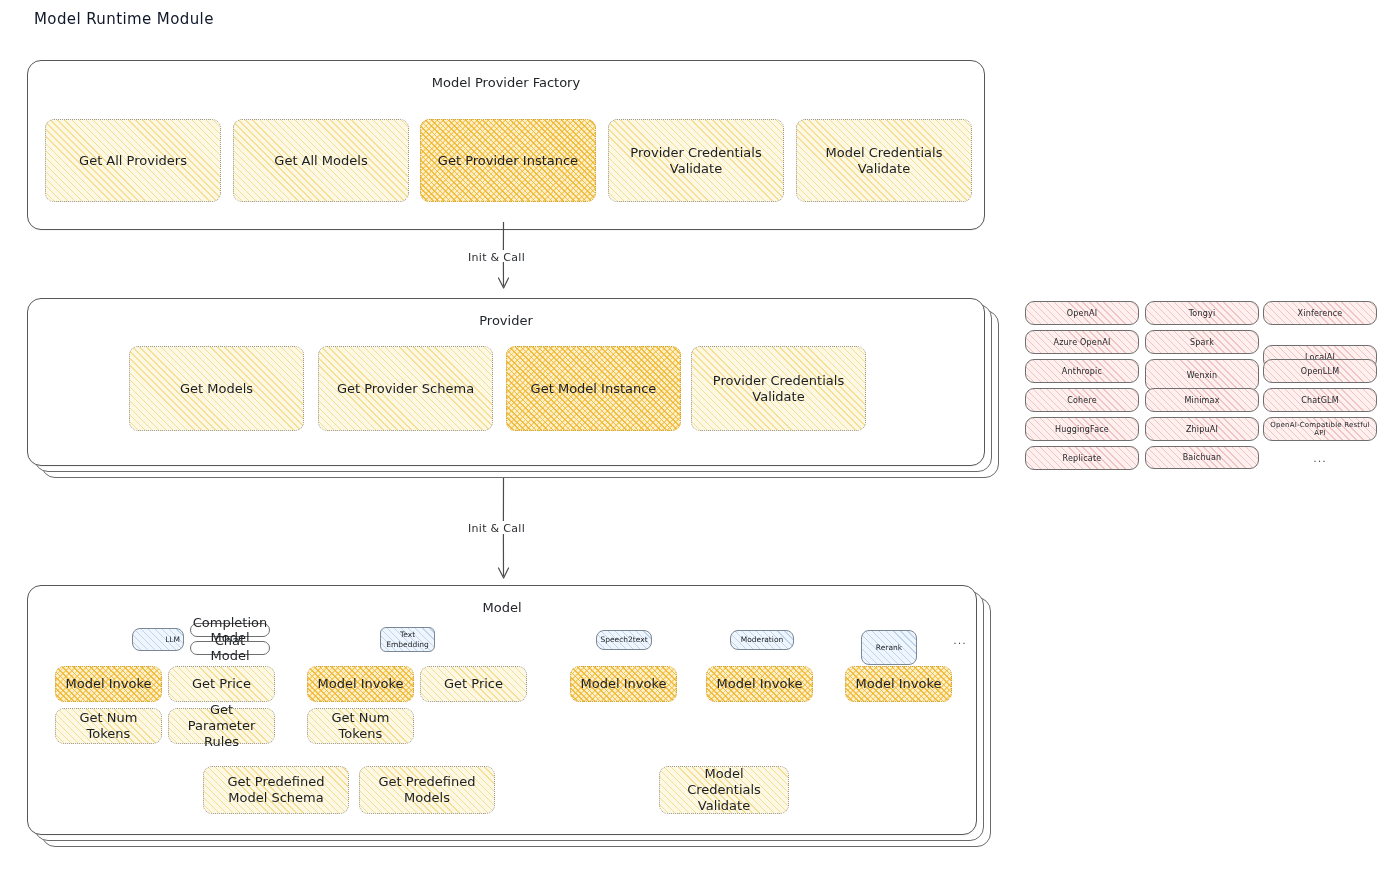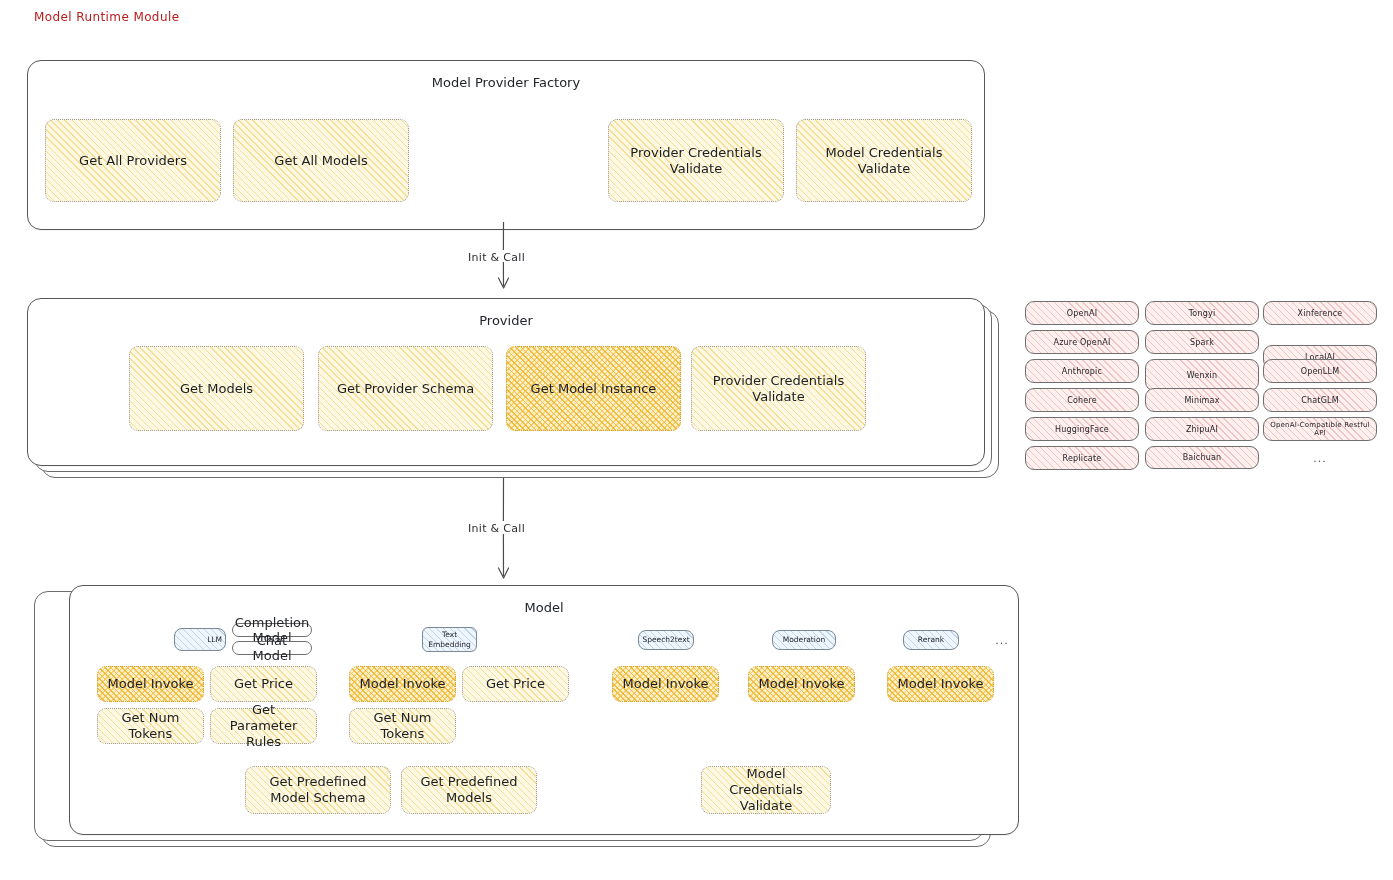--- a/index.html
+++ b/index.html
@@ -6,21 +6,21 @@
   body{
     width:1393px;height:880px;position:relative;overflow:hidden;
     font-family:"DejaVu Sans","Liberation Sans",sans-serif;
     color:#1f2226;
   }
   .canvas{position:absolute;inset:0;}
 
   
   .page-title{
     position:absolute;left:34px;top:10px;
-    font-size:12px;letter-spacing:.4px;color:#b91c1c;
+    font-size:15px;letter-spacing:.4px;color:#0f172a;
   }
 
   
   .card{
     position:absolute;box-sizing:border-box;
     background:#ffffff;
     border:1.1px solid #575757;
     border-radius:14px;
     box-shadow:0 1px 0 rgba(0,0,0,.04);
   }
@@ -121,20 +121,23 @@
 
   <div class="card" style="left:27px;top:60px;width:958px;height:170px;">
     <div class="card-title">Model Provider Factory</div>
 
     <div class="hbox fill-light" style="left:17px;top:58px;width:176px;height:83px;">
       <span>Get All Providers</span>
     </div>
     <div class="hbox fill-light" style="left:205px;top:58px;width:176px;height:83px;">
       <span>Get All Models</span>
     </div>
+    <div class="hbox fill-strong" style="left:392px;top:58px;width:176px;height:83px;">
+      <span>Get Provider Instance</span>
+    </div>
     <div class="hbox fill-light" style="left:580px;top:58px;width:176px;height:83px;">
       <span>Provider Credentials Validate</span>
     </div>
     <div class="hbox fill-light" style="left:768px;top:58px;width:176px;height:83px;">
       <span>Model Credentials Validate</span>
     </div>
   </div>
 
   <div class="arrow-wrap" style="left:470px;top:222px;width:120px;height:72px;">
     <svg class="arrow" width="120" height="72" viewBox="0 0 120 72">
@@ -224,21 +227,21 @@
   <div class="arrow-wrap" style="left:470px;top:478px;width:120px;height:108px;">
     <svg class="arrow" width="120" height="108" viewBox="0 0 120 108">
       <path d="M33.5 0 L33.4 43 M33.4 56 L33.5 98" stroke="#4b4b4b" stroke-width="1.2" fill="none"></path>
       <path d="M28.5 90 L33.6 100 L38.5 90" stroke="#4b4b4b" stroke-width="1.2" fill="none" stroke-linecap="round" stroke-linejoin="round"></path>
     </svg>
     <div class="arrow-label" style="left:-2px;top:44px;">Init &amp; Call</div>
   </div>
 
   <div class="stack-layer" style="left:41px;top:597px;width:950px;height:250px;"></div>
   <div class="stack-layer" style="left:34px;top:591px;width:950px;height:250px;"></div>
-  <div class="card" style="left:27px;top:585px;width:950px;height:250px;margin-left:42px;">
+  <div class="card" style="left:27px;top:585px;width:950px;height:250px;">
     <div class="card-title">Model</div>
 
     <div class="mchip fill-blue" style="left:104px;top:42px;width:52px;height:23px;justify-content:flex-end;">
       <span>LLM</span>
     </div>
     <div class="subchip" style="left:162px;top:37px;width:80px;height:14px;">
       <span>Completion Model</span>
     </div>
     <div class="subchip" style="left:162px;top:55px;width:80px;height:14px;">
       <span>Chat Model</span>
@@ -277,21 +280,21 @@
       <span>Model Invoke</span>
     </div>
 
     <div class="mchip fill-blue" style="left:702px;top:44px;width:64px;height:20px;">
       <span>Moderation</span>
     </div>
     <div class="hbox fill-strong" style="left:678px;top:80px;width:107px;height:36px;">
       <span>Model Invoke</span>
     </div>
 
-    <div class="mchip fill-blue" style="left:833px;top:44px;width:56px;height:20px;">
+    <div class="mchip fill-blue" style="left:833px;top:44px;width:56px;height:35px;">
       <span>Rerank</span>
     </div>
     <div class="hbox fill-strong" style="left:817px;top:80px;width:107px;height:36px;">
       <span>Model Invoke</span>
     </div>
 
     <div class="ellipsis" style="left:920px;top:46px;width:24px;height:16px;">...</div>
 
     <div class="hbox fill-light" style="left:175px;top:180px;width:146px;height:48px;">
       <span>Get Predefined Model Schema</span>

